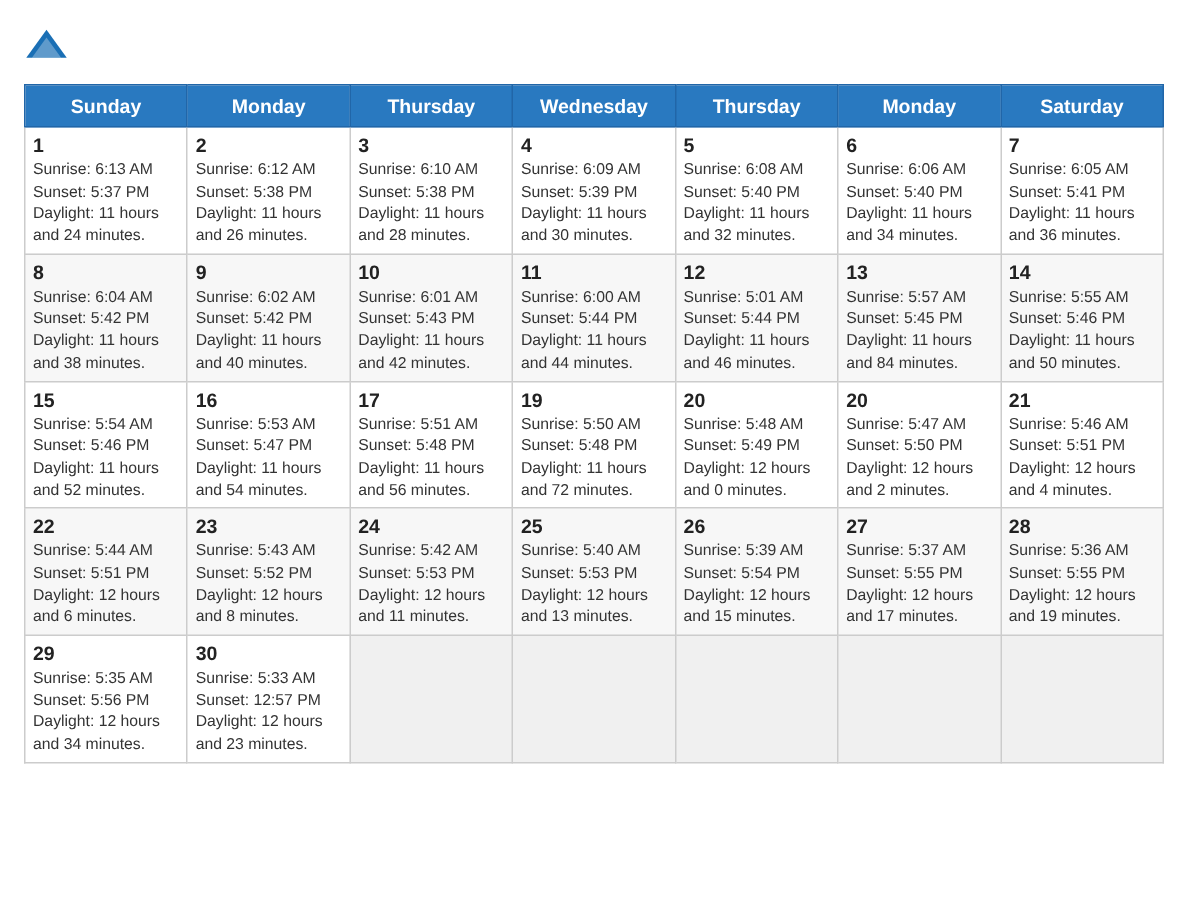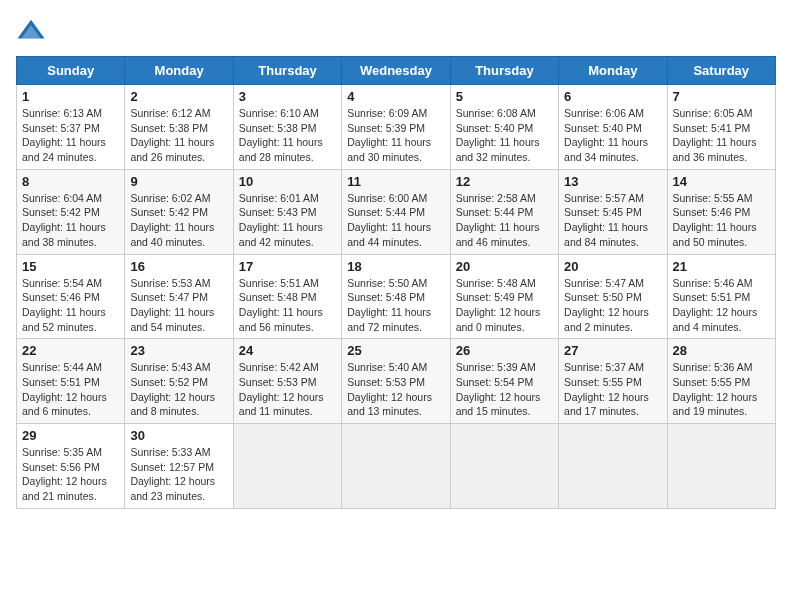--- a/index.html
+++ b/index.html
@@ -207,21 +207,21 @@
           <span class="day-number">11</span>
           <div class="day-info">
             <span>Sunrise: 6:00 AM</span><br>
             <span>Sunset: 5:44 PM</span><br>
             <span>Daylight: 11 hours and 44 minutes.</span>
           </div>
         </td>
         <td>
           <span class="day-number">12</span>
           <div class="day-info">
-            <span>Sunrise: 2:58 AM</span><br>
+            <span>Sunrise: 5:01 AM</span><br>
             <span>Sunset: 5:44 PM</span><br>
             <span>Daylight: 11 hours and 46 minutes.</span>
           </div>
         </td>
         <td>
           <span class="day-number">13</span>
           <div class="day-info">
             <span>Sunrise: 5:57 AM</span><br>
             <span>Sunset: 5:45 PM</span><br>
             <span>Daylight: 11 hours and 84 minutes.</span>
@@ -255,21 +255,21 @@
         </td>
         <td>
           <span class="day-number">17</span>
           <div class="day-info">
             <span>Sunrise: 5:51 AM</span><br>
             <span>Sunset: 5:48 PM</span><br>
             <span>Daylight: 11 hours and 56 minutes.</span>
           </div>
         </td>
         <td>
-          <span class="day-number">18</span>
+          <span class="day-number">19</span>
           <div class="day-info">
             <span>Sunrise: 5:50 AM</span><br>
             <span>Sunset: 5:48 PM</span><br>
             <span>Daylight: 11 hours and 72 minutes.</span>
           </div>
         </td>
         <td>
           <span class="day-number">20</span>
           <div class="day-info">
             <span>Sunrise: 5:48 AM</span><br>
@@ -351,21 +351,21 @@
             <span>Daylight: 12 hours and 19 minutes.</span>
           </div>
         </td>
       </tr>
       <tr>
         <td>
           <span class="day-number">29</span>
           <div class="day-info">
             <span>Sunrise: 5:35 AM</span><br>
             <span>Sunset: 5:56 PM</span><br>
-            <span>Daylight: 12 hours and 21 minutes.</span>
+            <span>Daylight: 12 hours and 34 minutes.</span>
           </div>
         </td>
         <td>
           <span class="day-number">30</span>
           <div class="day-info">
             <span>Sunrise: 5:33 AM</span><br>
             <span>Sunset: 12:57 PM</span><br>
             <span>Daylight: 12 hours and 23 minutes.</span>
           </div>
         </td>

